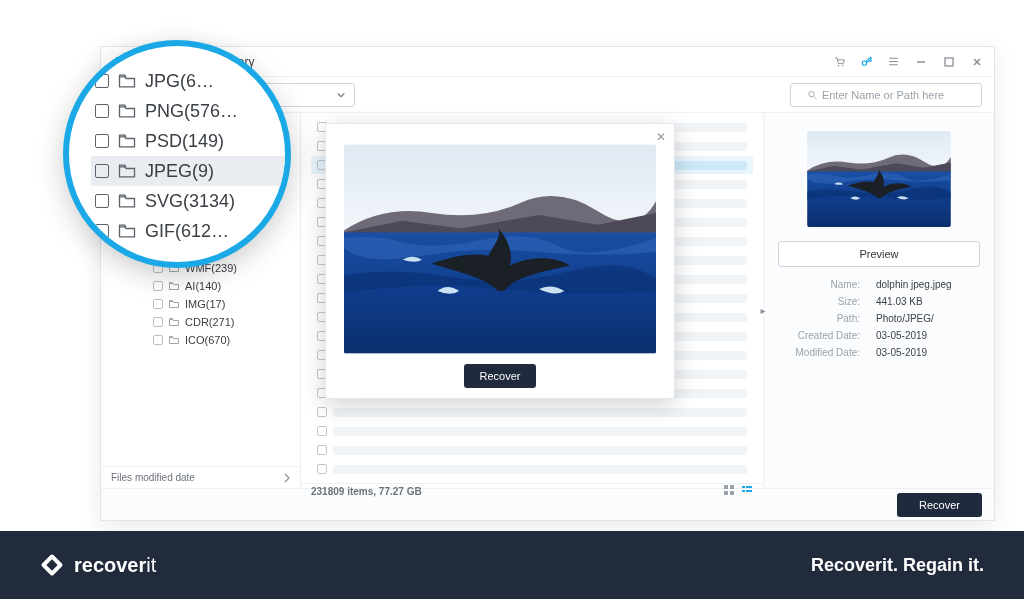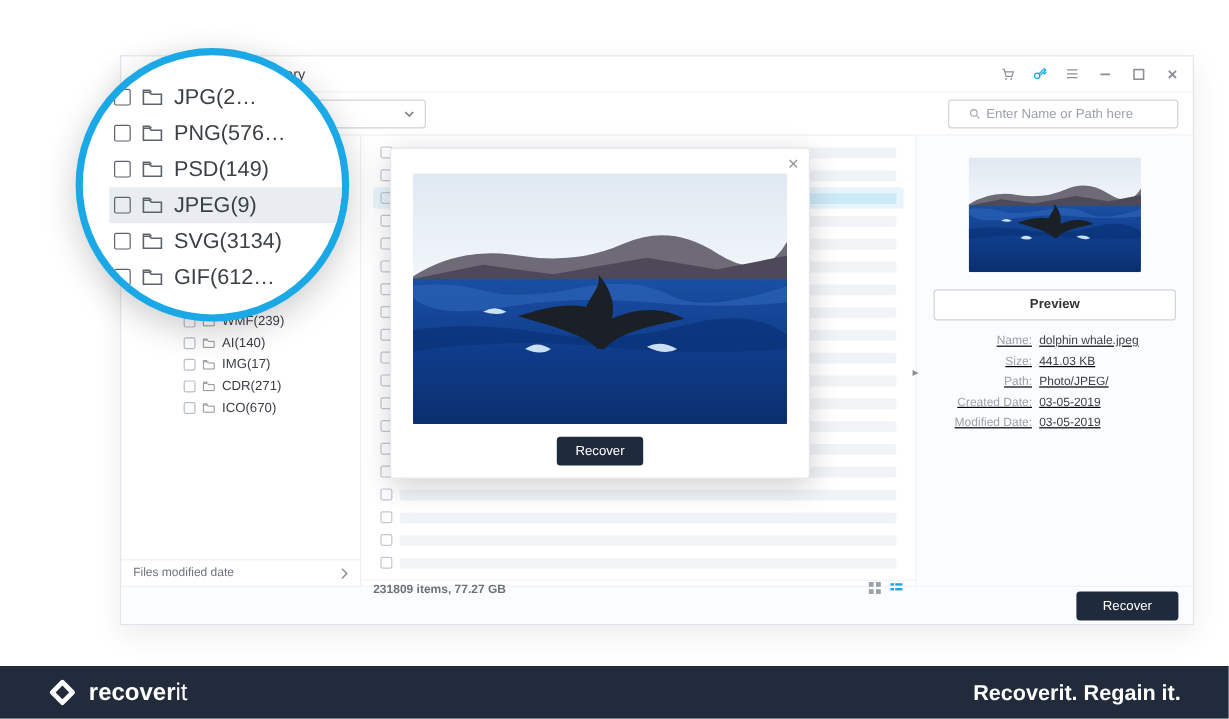--- a/index.html
+++ b/index.html
@@ -81,24 +81,24 @@
   .view-icons span { color:#9aa2ab; cursor:pointer;}
   .view-icons span.active { color:#1aa9e6;}
 
   .side-panel { width: 230px; padding:10px 14px 0; background:#fbfcfd; position:relative; }
   .thumb {
     width:144px; height:96px; margin:8px auto 14px; border-radius:2px; overflow:hidden;
     display:flex; align-items:center; justify-content:center;
   }
   .preview-btn {
     width:100%; height:26px; border:1px solid #d0d5dc; border-radius:3px;
-    background:#fff; font-size:11px; color:#333; cursor:pointer;font-weight:bold;
+    background:#fff; font-size:11px; color:#333; cursor:pointer;
   }
   .meta { margin-top:12px; font-size:10px;}
-  .meta-row { display:flex; gap:6px; margin:6px 0;text-decoration:underline; }
+  .meta-row { display:flex; gap:16px; margin:6px 0; }
   .meta-row .k { width:82px; text-align:right; color:#9aa2ab; }
   .meta-row .v { color:#3a3f45; }
   .side-expand { position:absolute; left:-7px; top:182px; width:12px; height:30px;
     color:#8a8f95; font-size:10px; display:flex; align-items:center; justify-content:center;}
 
   
   .bottombar {
     height:32px; border-top:1px solid #eef1f4; background:#fbfcfd;
     display:flex; align-items:center; justify-content:flex-end; padding:0 12px;
   }
@@ -119,21 +119,21 @@
   .preview-img {
     width:312px; height:210px; margin:14px auto 0; border-radius:2px; overflow:hidden;
   }
   .modal-recover {
     display:block; margin:10px auto 0; height:24px; padding:0 16px;
     background:#1f2a3c; color:#fff; border:none; border-radius:3px; font-size:11px; cursor:pointer;
   }
 
   
   .brand-bar {
-    position:absolute; left:0; bottom:0; width:1024px; height:44px;
+    position:absolute; left:0; bottom:0; width:1024px; height:68px;
     background:#222b3c; display:flex; align-items:center; justify-content:space-between;
     padding:0 40px; color:#fff;
   }
   .brand-left { display:flex; align-items:center; gap:10px; font-size:20px;}
   .brand-logo { width:24px; height:24px; }
   .brand-right { font-size:18px; font-weight:600; }
   .brand-left b { font-weight:700;}
   .brand-left span.thin { font-weight:300; }
 
   
@@ -467,21 +467,21 @@
       <div class="side-expand">▸</div>
       <div class="thumb">
         <svg class="scene-svg">
             <use href="#whale-scene"></use>
           </svg>
       </div>
       <button class="preview-btn">Preview</button>
       <div class="meta">
         <div class="meta-row">
             <span class="k">Name:</span>
-            <span class="v">dolphin whale.jpeg</span>
+            <span class="v">dolphin jpeg.jpeg</span>
           </div>
         <div class="meta-row">
             <span class="k">Size:</span>
             <span class="v">441.03  KB</span>
           </div>
         <div class="meta-row">
             <span class="k">Path:</span>
             <span class="v">Photo/JPEG/</span>
           </div>
         <div class="meta-row">
@@ -502,21 +502,21 @@
   </div>
 </div>
 
 <div class="magnifier">
   <div class="magnifier-inner" id="mag-inner">
       <div class="mrow">
         <span class="mchk"></span>
         <svg class="mfld" width="20" height="20">
           <use href="#folder-icon"></use>
         </svg>
-        <span>JPG(2…</span>
+        <span>JPG(6…</span>
       </div>
       <div class="mrow">
         <span class="mchk"></span>
         <svg class="mfld" width="20" height="20">
           <use href="#folder-icon"></use>
         </svg>
         <span>PNG(576…</span>
       </div>
       <div class="mrow">
         <span class="mchk"></span>

